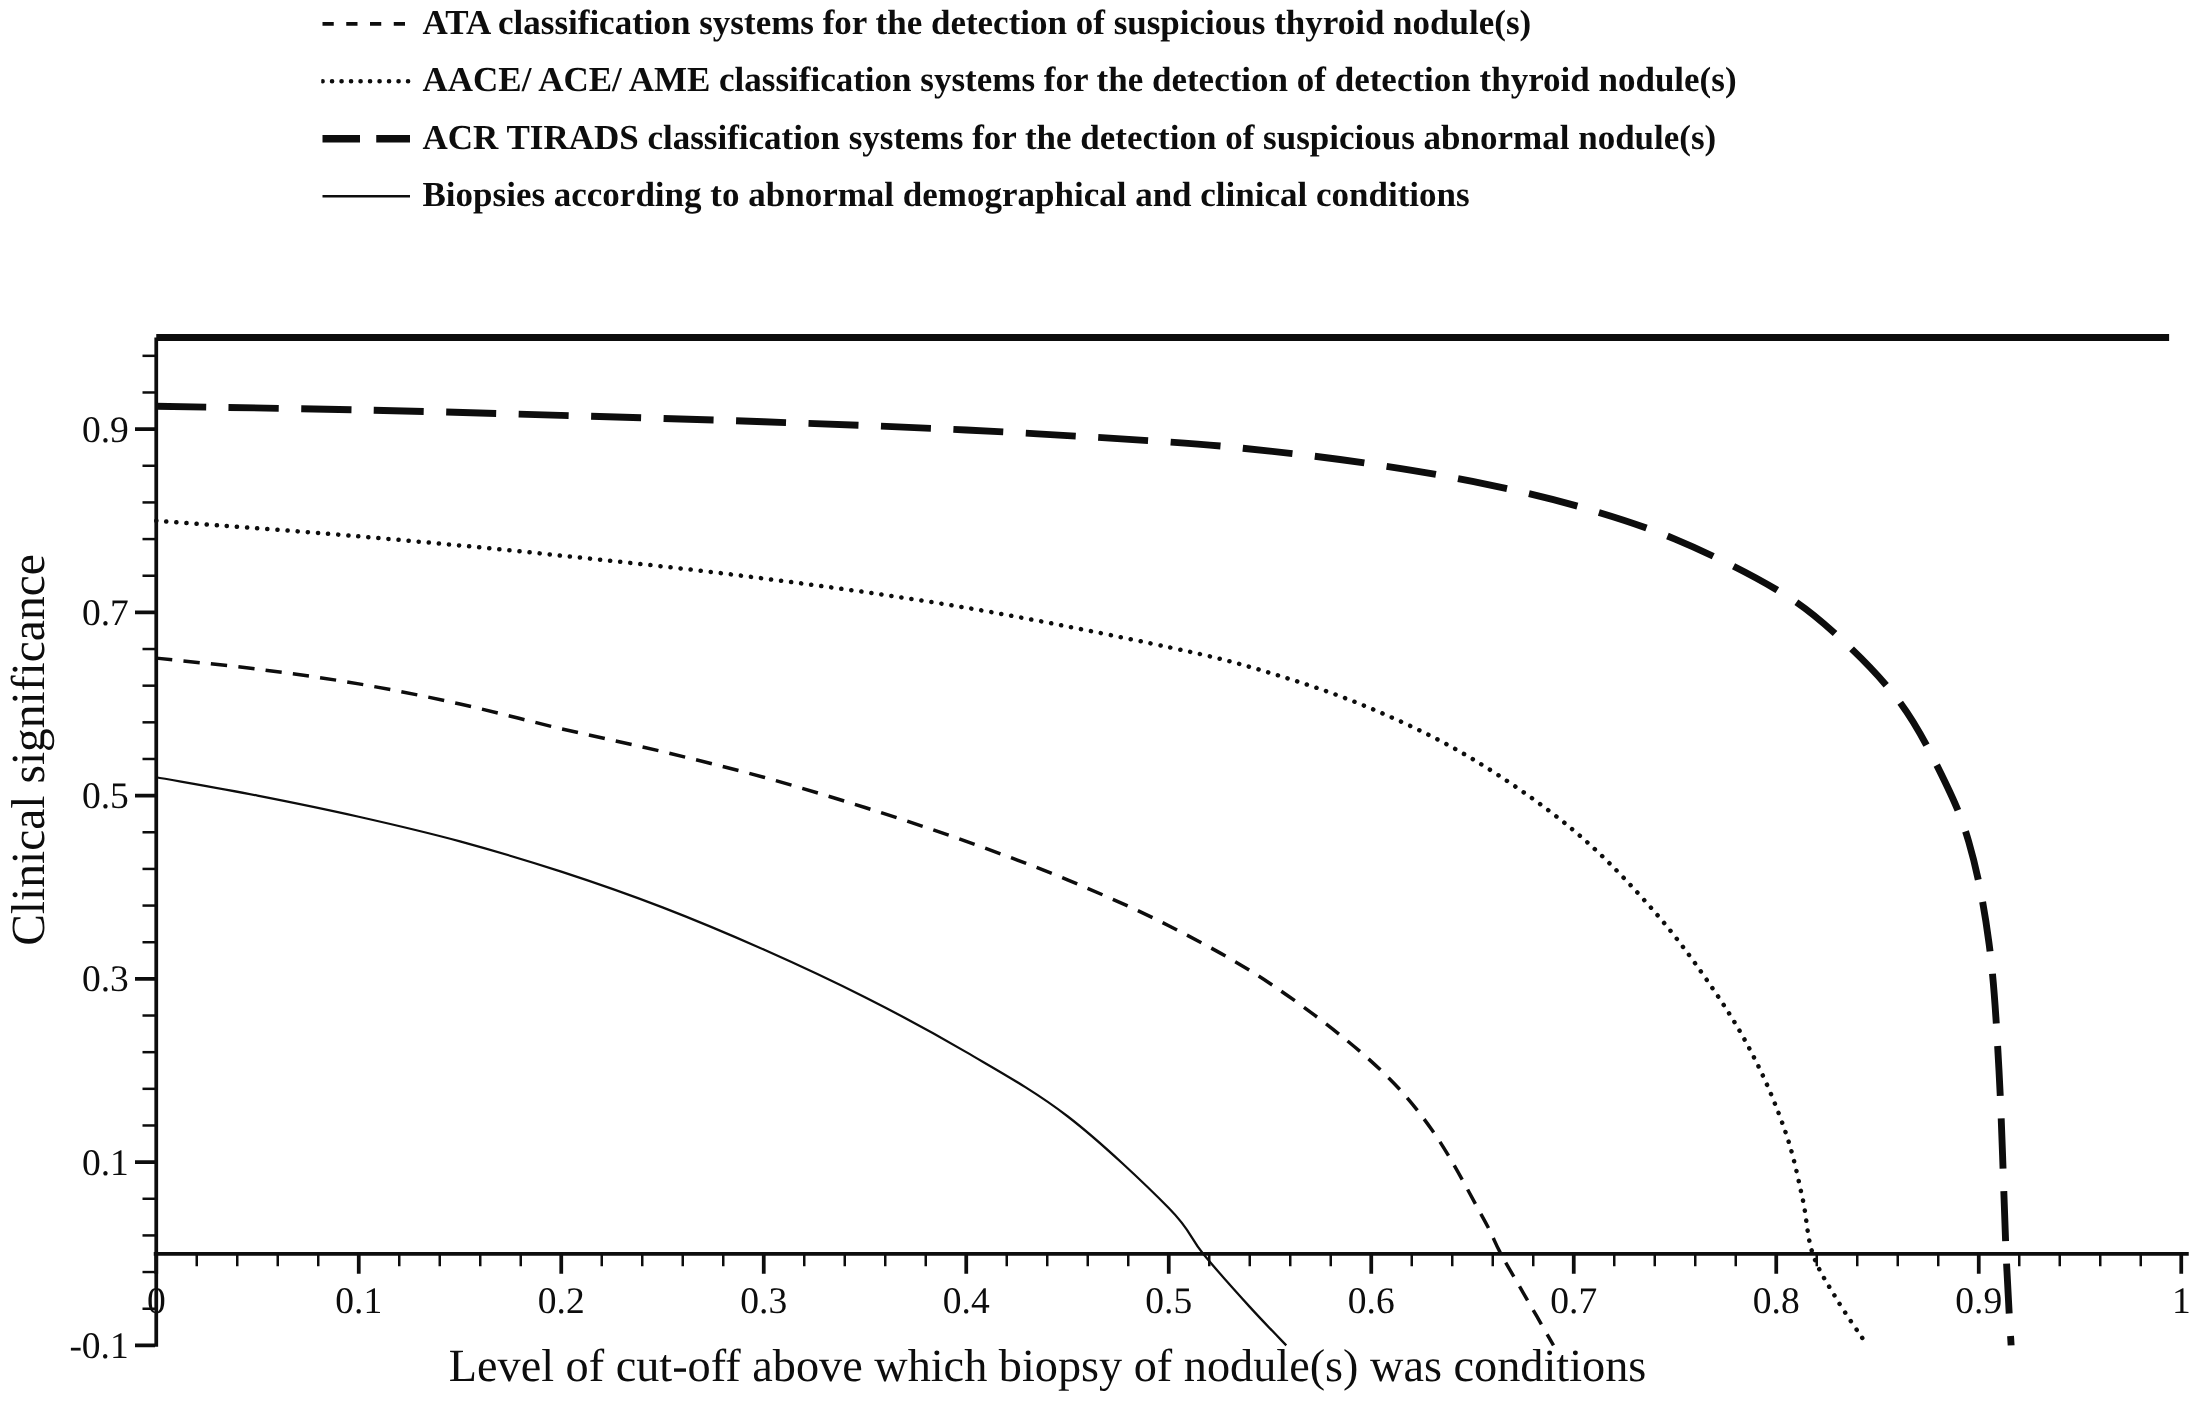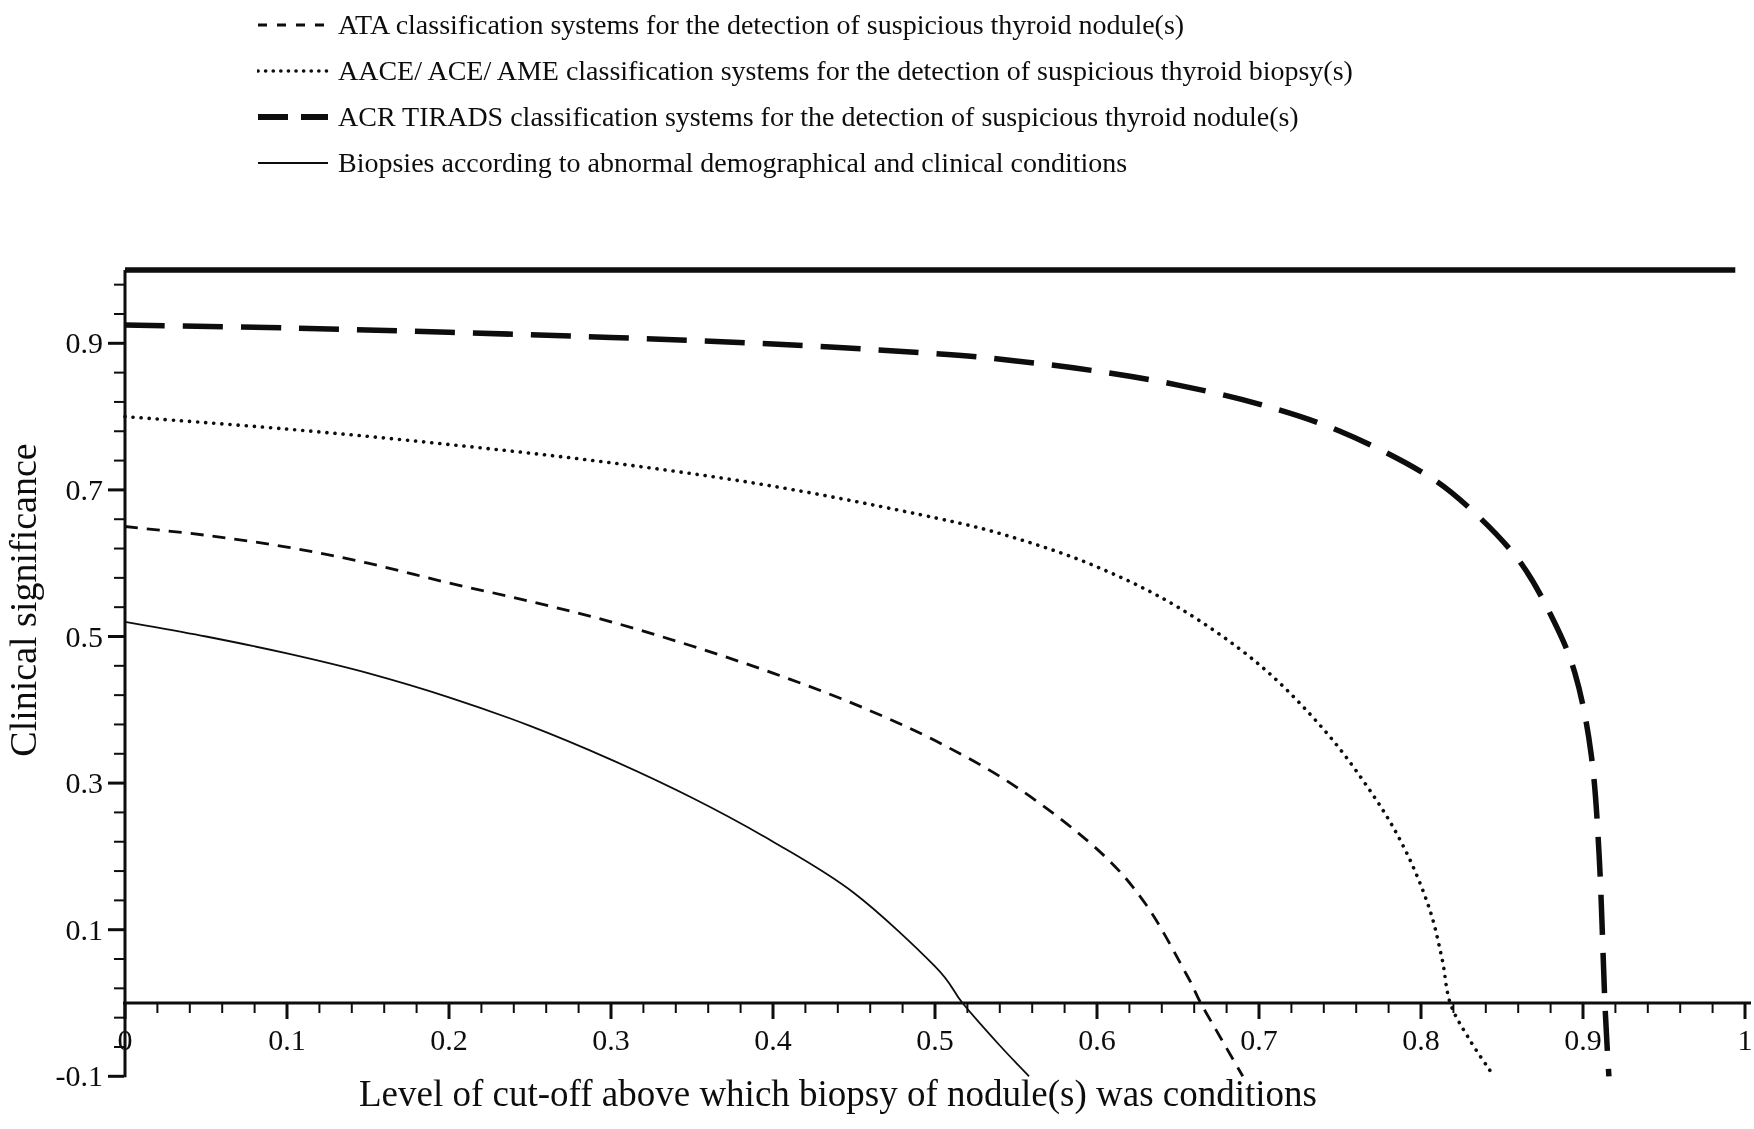--- a/index.html
+++ b/index.html
@@ -1,21 +1,21 @@
 <!DOCTYPE html>
 <html><head>
 <meta charset="utf-8">
 <style>
   html,body{margin:0;padding:0;background:#ffffff;}
   body{width:1754px;height:1129px;overflow:hidden;position:relative;
        font-family:"Liberation Serif","DejaVu Serif",serif;color:#0d0d0d;}
   #figure{position:absolute;left:0;top:0;width:1754px;height:1129px;background:#ffffff;}
   #chart-svg{position:absolute;left:0;top:0;}
   #legend{position:absolute;left:257px;top:2px;}
-  .legend-row{display:flex;align-items:center;height:46px;}
+  .legend-row{display:flex;align-items:flex-start;height:46px;font-weight:bold;}
   .legend-swatch{width:72px;height:34px;flex:0 0 72px;margin-right:9px;}
   .legend-label{font-size:28px;white-space:nowrap;line-height:34px;}
   #y-axis-title{position:absolute;left:23px;top:600px;
        transform:translate(-50%,-50%) rotate(-90deg);
        font-size:38px;white-space:nowrap;}
   #x-axis-title{position:absolute;left:838px;top:1072px;
        transform:translateX(-50%);
        font-size:37px;white-space:nowrap;}
   svg text{font-family:"Liberation Serif","DejaVu Serif",serif;}
 </style>
@@ -132,27 +132,27 @@
       <div class="legend-row">
         <svg class="legend-swatch" width="72" height="34">
           <line x1="1" y1="17" x2="71" y2="17" stroke="#0d0d0d" stroke-width="3" stroke-dasharray="9 10"></line>
         </svg>
         <span class="legend-label">ATA classification systems for the detection of suspicious thyroid nodule(s)</span>
       </div>
       <div class="legend-row">
         <svg class="legend-swatch" width="72" height="34">
           <line x1="1" y1="17" x2="71" y2="17" stroke="#0d0d0d" stroke-width="3.6" stroke-dasharray="0.1 7.5" stroke-linecap="round"></line>
         </svg>
-        <span class="legend-label">AACE/ ACE/ AME classification systems for the detection of suspicious thyroid biopsy(s)</span>
+        <span class="legend-label">AACE/ ACE/ AME classification systems for the detection of detection thyroid nodule(s)</span>
       </div>
       <div class="legend-row">
         <svg class="legend-swatch" width="72" height="34">
           <line x1="1" y1="17" x2="71" y2="17" stroke="#0d0d0d" stroke-width="6" stroke-dasharray="30 13"></line>
         </svg>
-        <span class="legend-label">ACR TIRADS classification systems for the detection of suspicious thyroid nodule(s)</span>
+        <span class="legend-label">ACR TIRADS classification systems for the detection of suspicious abnormal nodule(s)</span>
       </div>
       <div class="legend-row">
         <svg class="legend-swatch" width="72" height="34">
           <line x1="1" y1="17" x2="71" y2="17" stroke="#0d0d0d" stroke-width="2"></line>
         </svg>
         <span class="legend-label">Biopsies according to abnormal demographical and clinical conditions</span>
       </div>
     </div>
   <div id="y-axis-title">Clinical significance</div>
   <div id="x-axis-title">Level of cut-off above which biopsy of nodule(s) was conditions</div>

